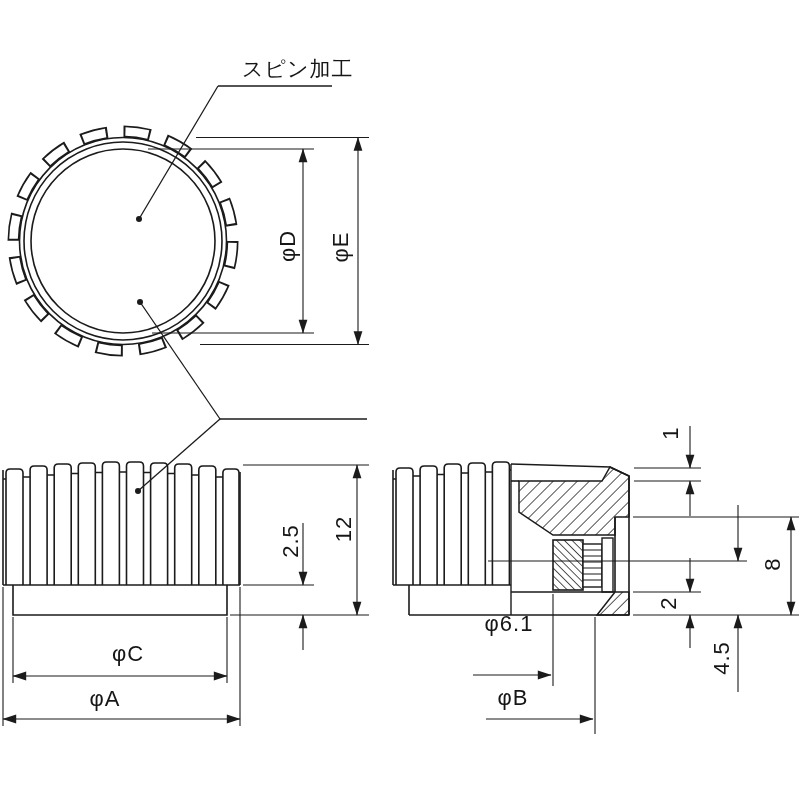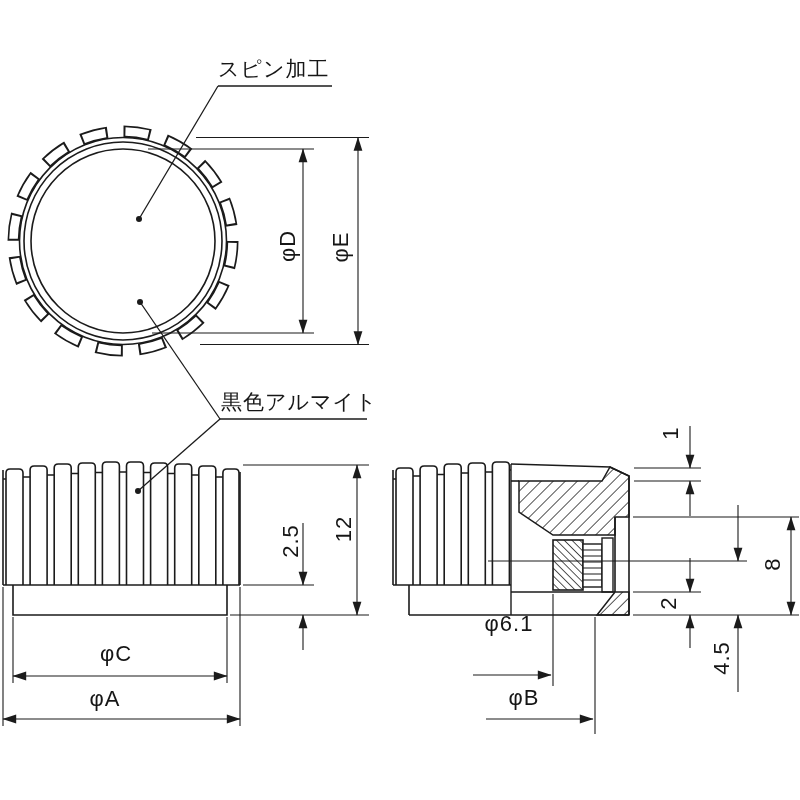--- a/index.html
+++ b/index.html
@@ -4,21 +4,21 @@
 <style>
   html,body{margin:0;padding:0;background:#fff;}
   #stage{position:relative;width:800px;height:800px;background:#fff;overflow:hidden;
          font-family:"Liberation Sans","DejaVu Sans",sans-serif;color:#161616;}
   #art{position:absolute;left:0;top:0;}
   .lbl{position:absolute;white-space:nowrap;color:#161616;
        font-family:"Liberation Sans","DejaVu Sans",sans-serif;}
   .c{transform:translate(-50%,-50%);}          
   .r{transform:translate(-50%,-50%) rotate(-90deg);} 
   .dim{font-size:22px;font-weight:500;letter-spacing:1px;}
-  .jp{font-size:21px;font-weight:500;letter-spacing:1px;}
+  .jp{font-size:21px;font-weight:500;letter-spacing:1px;margin-left:24px;}
 </style>
 </head>
 <body>
 
 <div id="stage">
 
 <svg id="art" width="800" height="800" viewBox="0 0 800 800">
   <defs>
     <marker id="arr" orient="auto" markerWidth="14" markerHeight="9" refX="12.5" refY="4.5">
       <path d="M0.5 0.5 L13 4.5 L0.5 8.5 Z" fill="#1b1b1b"></path>
@@ -149,29 +149,28 @@
       <line x1="738" y1="692" x2="738" y2="615" marker-end="url(#arr)"></line>
       <line x1="553" y1="594" x2="553" y2="686"></line>
       <line x1="473" y1="675" x2="551" y2="675" marker-end="url(#arr)"></line>
       <line x1="595" y1="617" x2="595" y2="734"></line>
       <line x1="486" y1="719" x2="593" y2="719" marker-end="url(#arr)"></line>
     </g>
   </g>
 </svg>
 
   <div class="lbl jp" style="left:218px;top:55px">スピン加工</div>
-  <div class="lbl jp" style="left:221px;top:388px">黒色アルマイト</div>
 
   <div class="lbl dim r" style="left:288px;top:246px">φD</div>
   <div class="lbl dim r" style="left:341px;top:247px">φE</div>
 
   <div class="lbl dim r" style="left:291px;top:541px">2.5</div>
   <div class="lbl dim r" style="left:344px;top:529px">12</div>
-  <div class="lbl dim c" style="left:116px;top:654px">φC</div>
+  <div class="lbl dim c" style="left:128px;top:654px">φC</div>
   <div class="lbl dim c" style="left:105px;top:699px">φA</div>
 
   <div class="lbl dim r" style="left:671px;top:433px">1</div>
   <div class="lbl dim r" style="left:773px;top:564px">8</div>
   <div class="lbl dim r" style="left:669px;top:603px">2</div>
   <div class="lbl dim r" style="left:722px;top:658px">4.5</div>
   <div class="lbl dim c" style="left:509px;top:624px">φ6.1</div>
-  <div class="lbl dim c" style="left:524px;top:698px">φB</div>
+  <div class="lbl dim c" style="left:513px;top:698px">φB</div>
 </div>
 
 </body></html>

